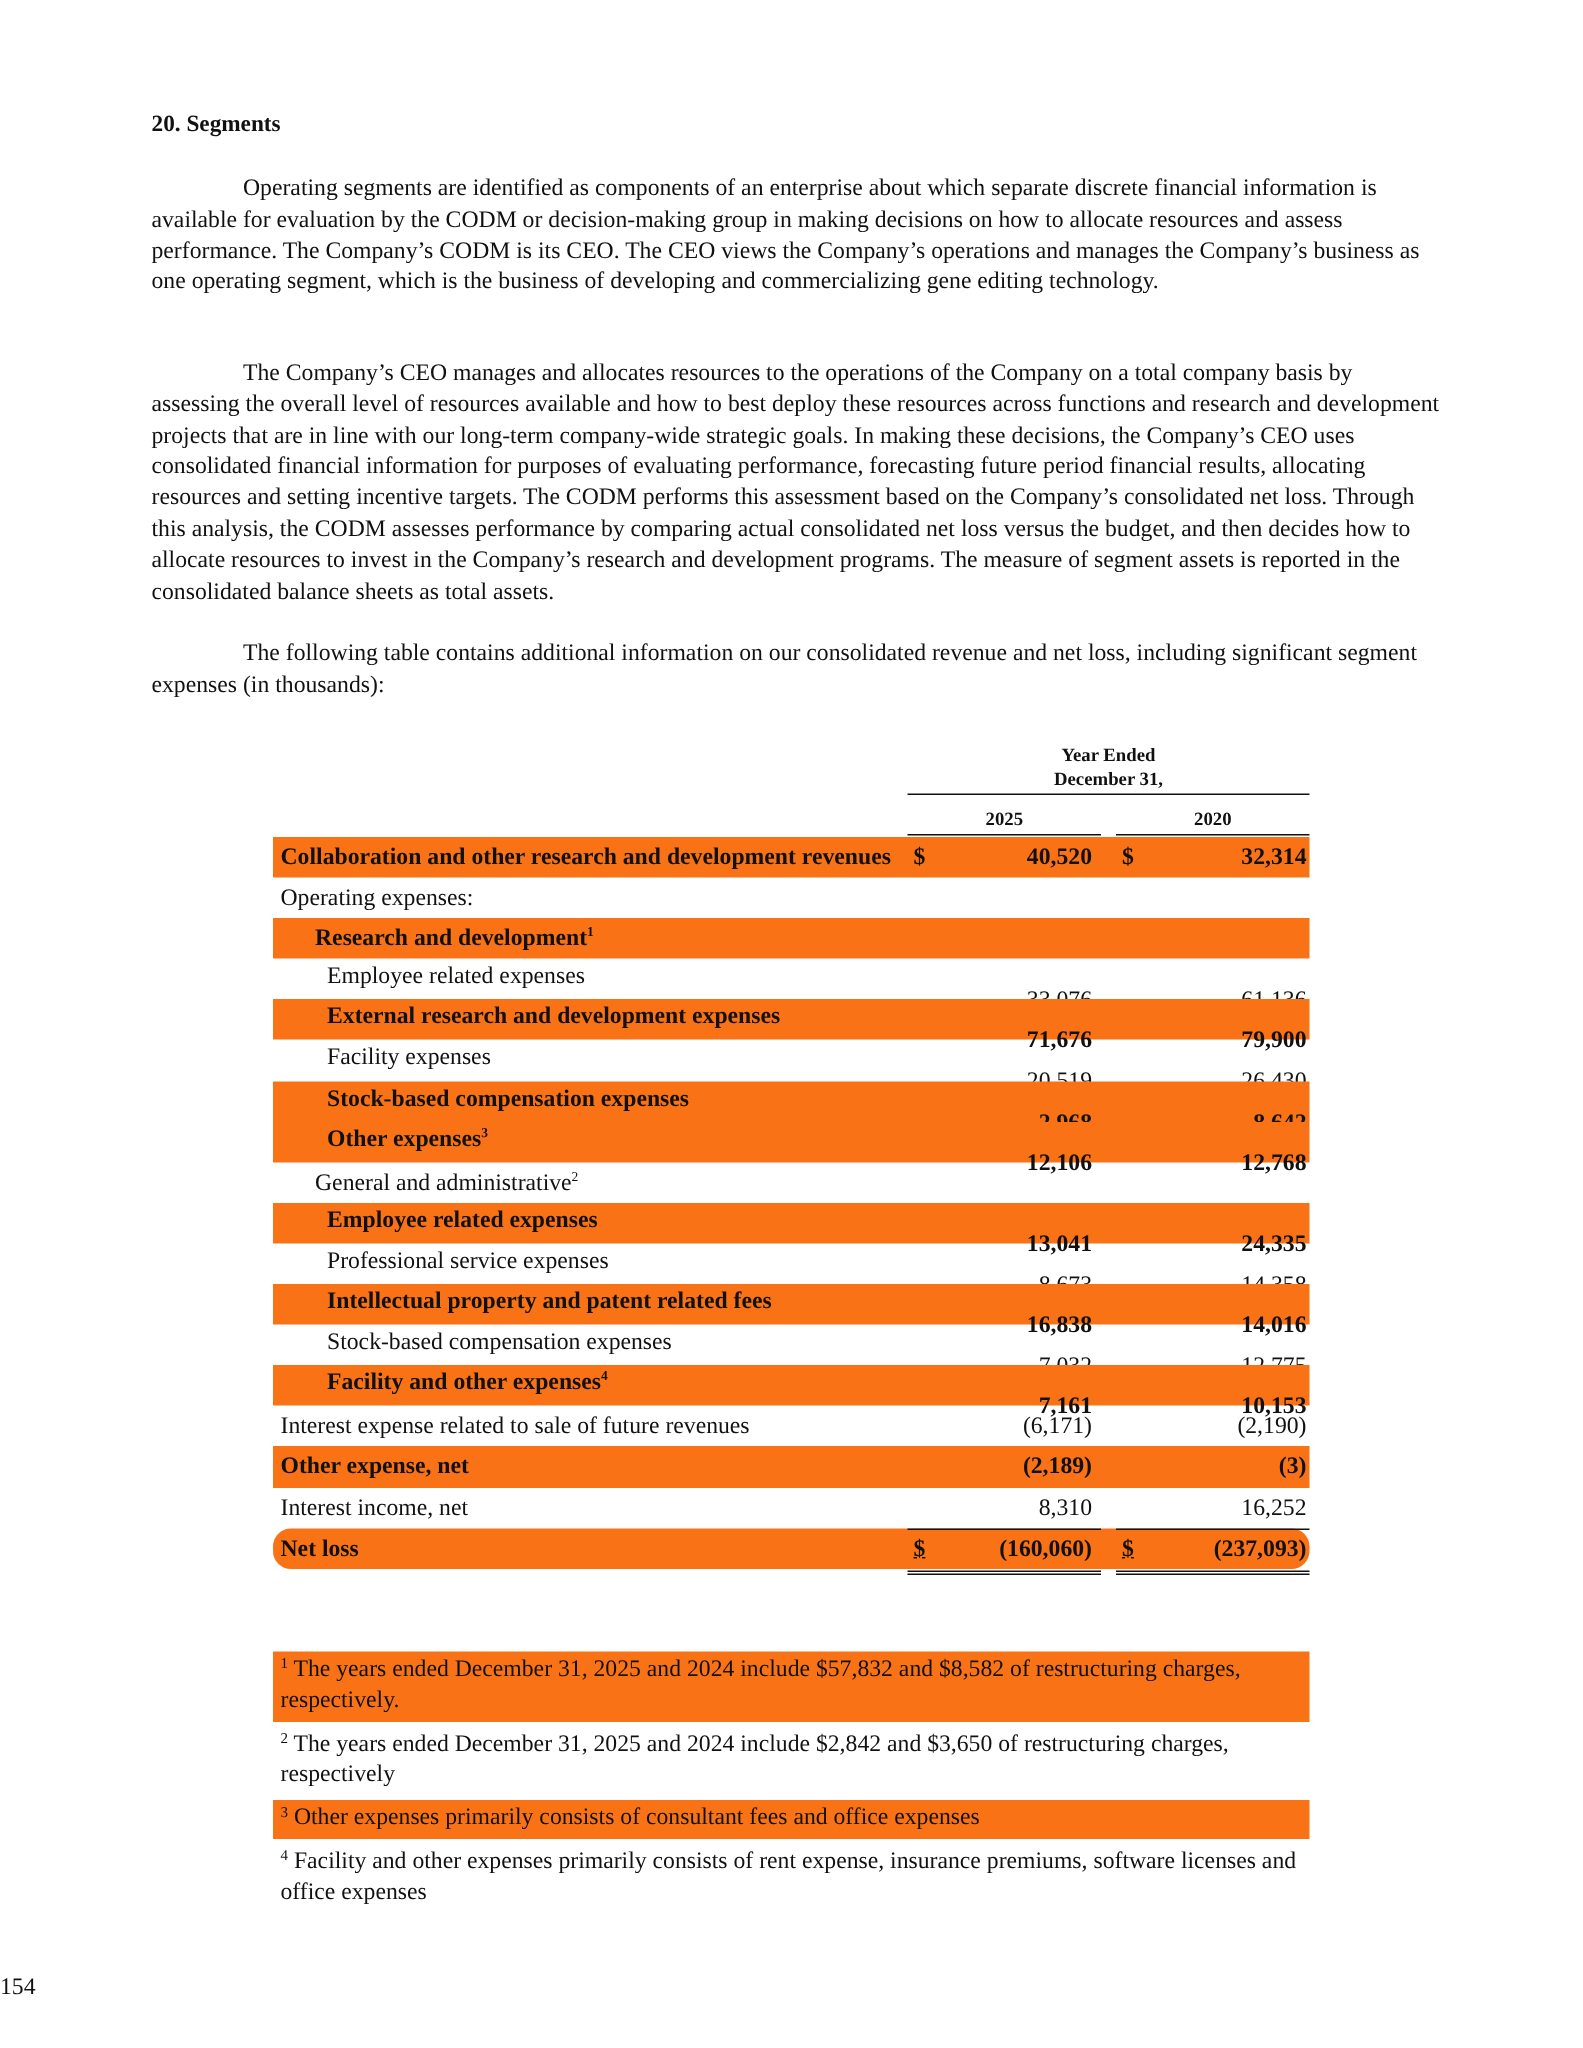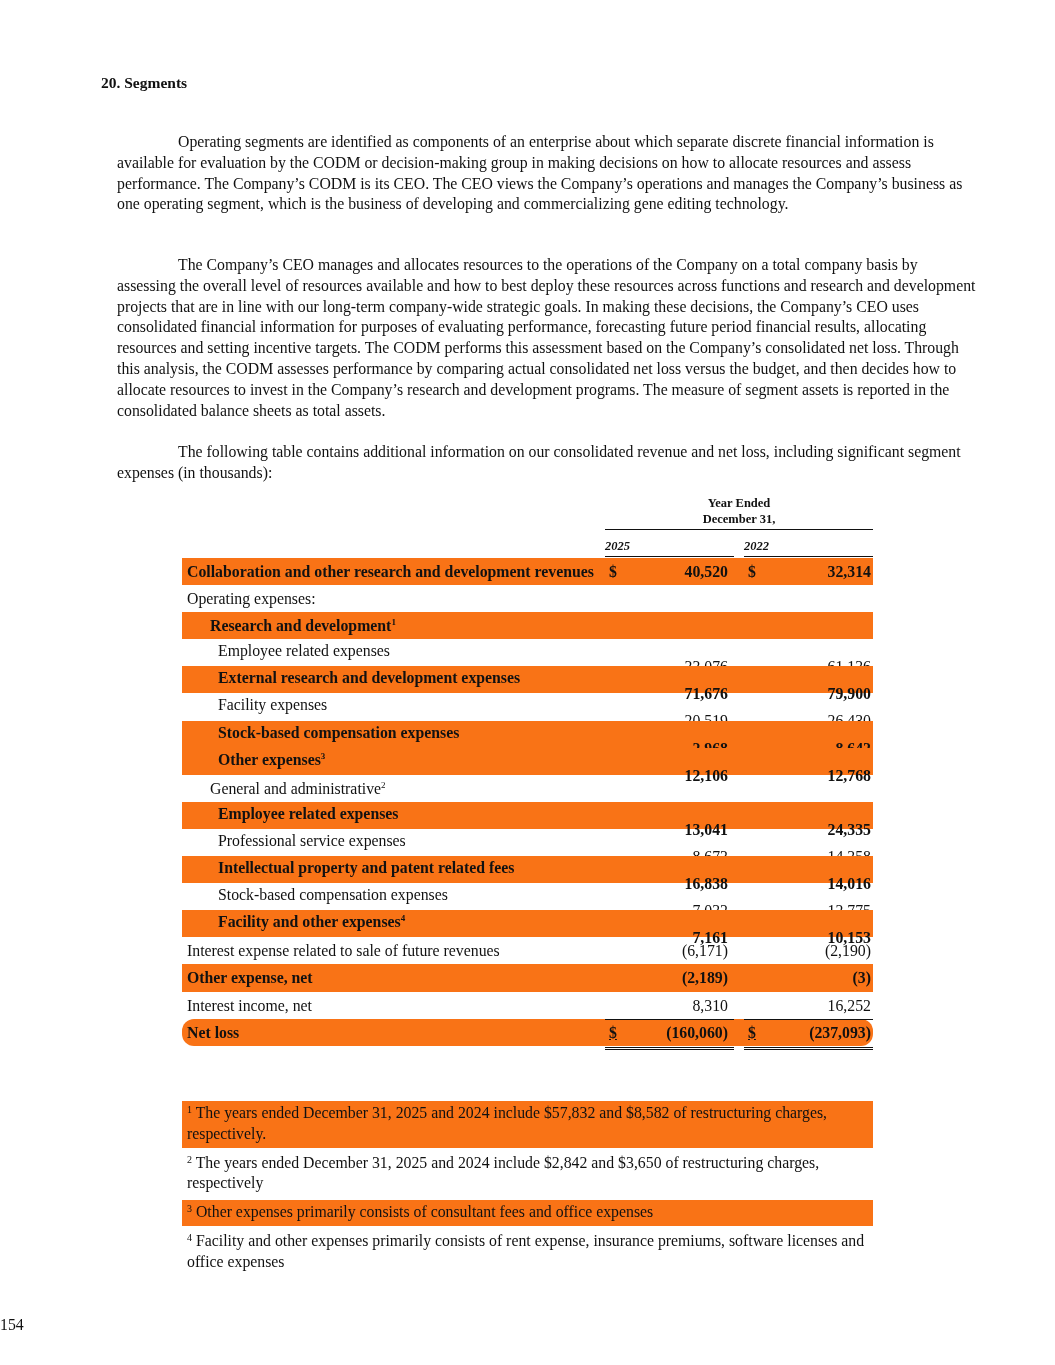--- a/index.html
+++ b/index.html
@@ -7,37 +7,37 @@
       width: 1055px; height: 1365px; position: relative; overflow: hidden;
       font-family: "Liberation Serif", serif; color: #111111;
     }
     .heading {
       position: absolute; left: 101px; top: 74px;
       font-weight: bold; font-size: 15.5px;
     }
     .para {
       position: absolute; left: 101px; width: 860px;
       font-size: 15.8px; line-height: 20.8px; text-indent: 61px;
-      margin: 16px;
+      margin: 0;
     }
     #p1 { top: 116px; }
     #p2 { top: 239px; }
     #p3 { top: 426px; }
 
     .table-wrap { position: absolute; left: 182px; top: 496px; width: 691px; }
     .hdr-group {
       position: absolute; left: 423px; width: 268px; top: 0;
       text-align: center; font-weight: bold; font-size: 12.5px; line-height: 15.5px;
     }
     .hdr-rule {
       position: absolute; left: 423px; width: 268px; top: 33px;
       border-top: 1.5px solid #111;
     }
     .year {
-      position: absolute; top: 43px; font-weight: bold; font-size: 12.5px;  font-style: italic;
+      position: absolute; top: 43px; font-weight: bold; font-size: 12.5px; text-align: center;
     }
     #y1 { left: 423px; width: 129px; }
     #y2 { left: 562px; width: 129px; }
     .year-rule { position: absolute; top: 60px; border-top: 1.5px solid #111; }
     #yr1 { left: 423px; width: 129px; }
     #yr2 { left: 562px; width: 129px; }
 
     .rows { position: absolute; left: 0; top: 62px; width: 691px; }
     .row {
       position: relative; height: 27.1px; font-size: 15.8px; line-height: 27px;
@@ -79,21 +79,21 @@
 <p class="para" id="p2">The Company’s CEO manages and allocates resources to the operations of the Company on a total company basis by assessing the overall level of resources available and how to best deploy these resources across functions and research and development projects that are in line with our long-term company-wide strategic goals. In making these decisions, the Company’s CEO uses consolidated financial information for purposes of evaluating performance, forecasting future period financial results, allocating resources and setting incentive targets. The CODM performs this assessment based on the Company’s consolidated net loss. Through this analysis, the CODM assesses performance by comparing actual consolidated net loss versus the budget, and then decides how to allocate resources to invest in the Company’s research and development programs. The measure of segment assets is reported in the consolidated balance sheets as total assets.</p>
 <p class="para" id="p3">The following table contains additional information on our consolidated revenue and net loss, including significant segment expenses (in thousands):</p>
 
 <div class="table-wrap">
   <div class="hdr-group">
     <div>Year Ended</div>
     <div>December 31,</div>
   </div>
   <div class="hdr-rule"></div>
   <div class="year" id="y1">2025</div>
-  <div class="year" id="y2">2022</div>
+  <div class="year" id="y2">2020</div>
   <div class="year-rule" id="yr1"></div>
   <div class="year-rule" id="yr2"></div>
   <div class="rows" id="rows">
       <div class="row shade">
         <span class="label"><span>Collaboration and other research and development revenues</span></span>
         <span class="cur1">$</span>
         <span class="cur2">$</span>
         <span class="v1">40,520</span>
         <span class="v2">32,314</span>
       </div>

